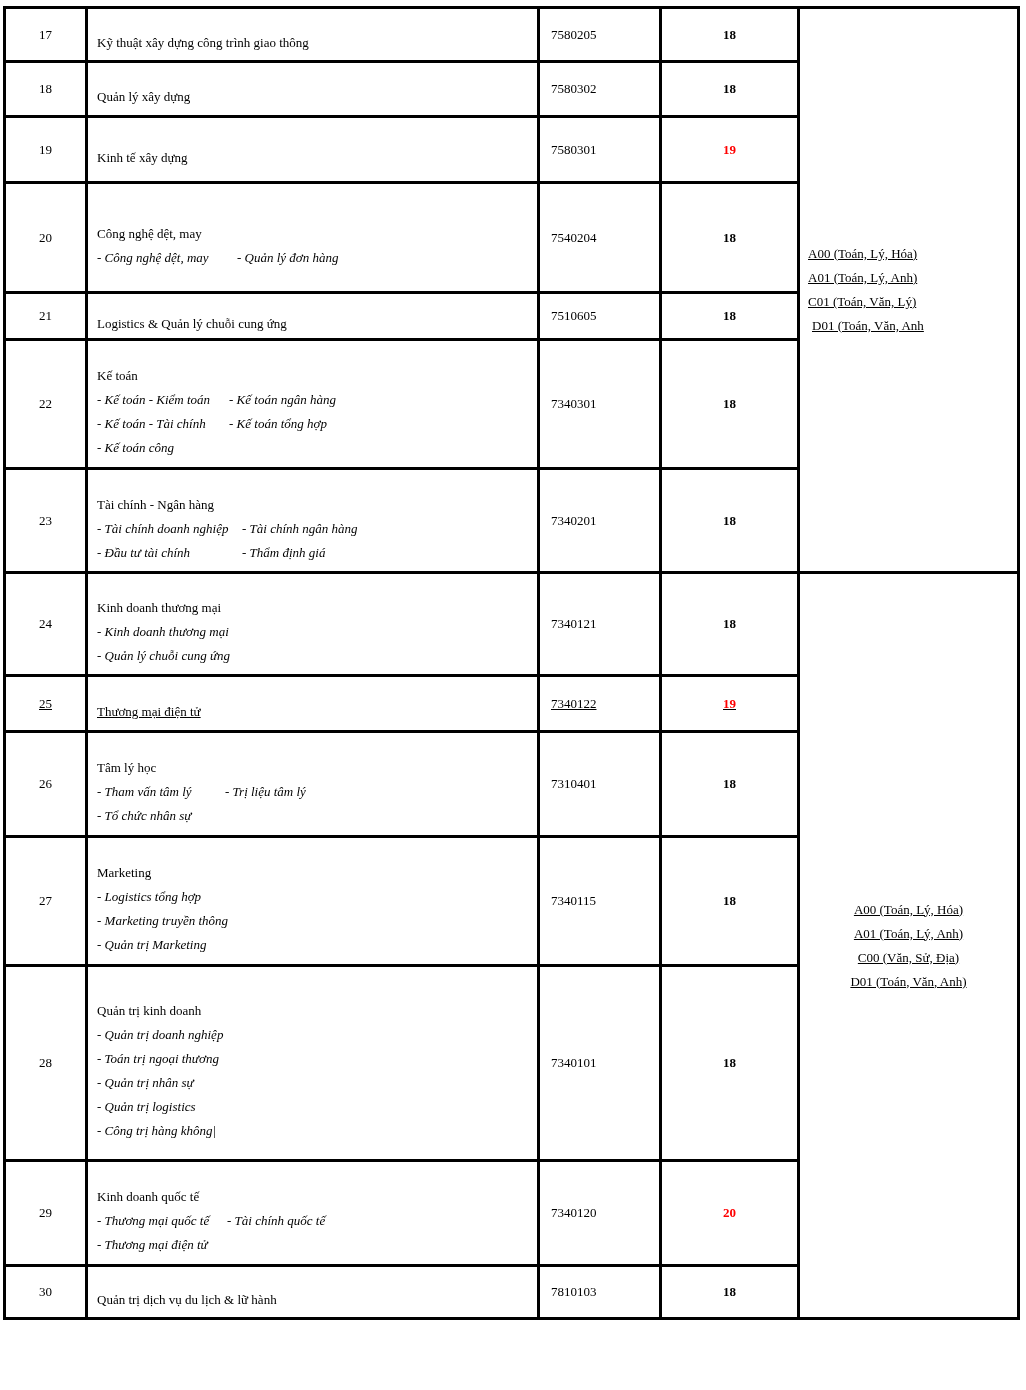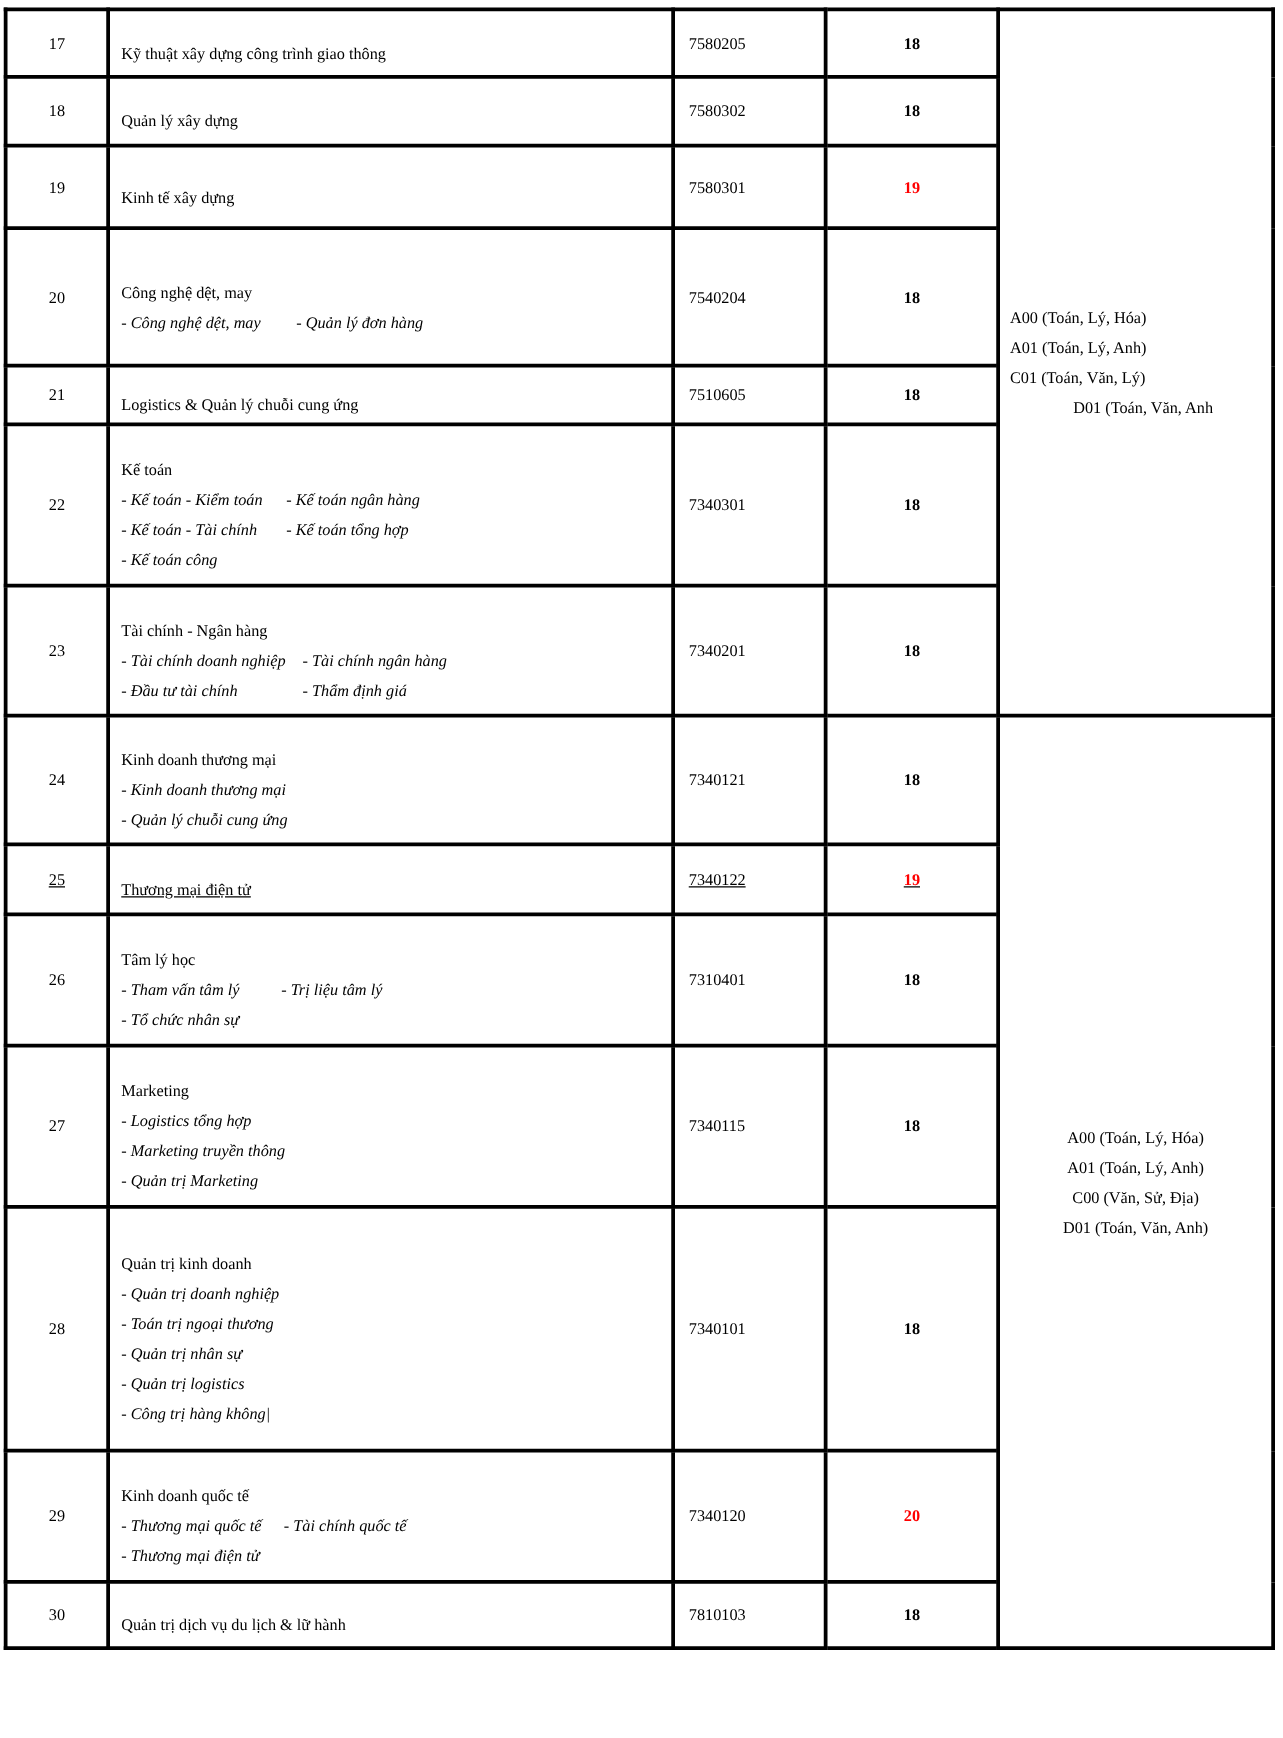--- a/index.html
+++ b/index.html
@@ -7,21 +7,21 @@
            font-family: "Liberation Serif", "DejaVu Serif", serif; color: #000; }
     table.majors { position: absolute; left: 3px; top: 6px; border-collapse: collapse; table-layout: fixed; }
     table.majors td { border: 3px solid #000000; padding: 0; vertical-align: middle; font-size: 13px; line-height: 24px; }
     col.c-stt { width: 82px; } col.c-name { width: 452px; } col.c-code { width: 122px; }
     col.c-score { width: 138px; } col.c-combo { width: 220px; }
     td.stt { text-align: center; }
     td.name { padding-left: 9px !important; padding-right: 4px !important; }
     td.code { padding-left: 11px !important; }
     td.score { text-align: center; font-weight: bold; }
     td.score.red { color: #ff0000; }
-    td.combo { text-align: center; font-size: 19px; line-height: 24.5px; }
+    td.combo { text-align: center; font-size: 19px; line-height: 24.5px; text-decoration: underline; }
     .main { display: block; margin-top: 16px; }
     .two { display: flex; white-space: pre; font-style: italic; }
     .two span:first-child { display: inline-block; }
   </style>
 </head>
 <body>
 
 <table class="majors">
   <colgroup>
       <col class="c-stt">
@@ -35,21 +35,21 @@
         <td class="stt">17</td>
         <td class="name">
           <span class="main">Kỹ thuật xây dựng công trình giao thông</span>
         </td>
         <td class="code">7580205</td>
         <td class="score">18</td>
         <td class="combo" rowspan="7" style="text-align: left; padding-left: 8px;">
           <div>A00 (Toán, Lý, Hóa)</div>
           <div>A01 (Toán, Lý, Anh)</div>
           <div>C01 (Toán, Văn, Lý)</div>
-          <div style="padding-left: 4px; text-align: center;">D01 (Toán, Văn, Anh</div>
+          <div style="padding-left: 4px;">D01 (Toán, Văn, Anh</div>
         </td>
       </tr>
       <tr style="height: 55px;">
         <td class="stt">18</td>
         <td class="name">
           <span class="main">Quản lý xây dựng</span>
         </td>
         <td class="code">7580302</td>
         <td class="score">18</td>
       </tr>

